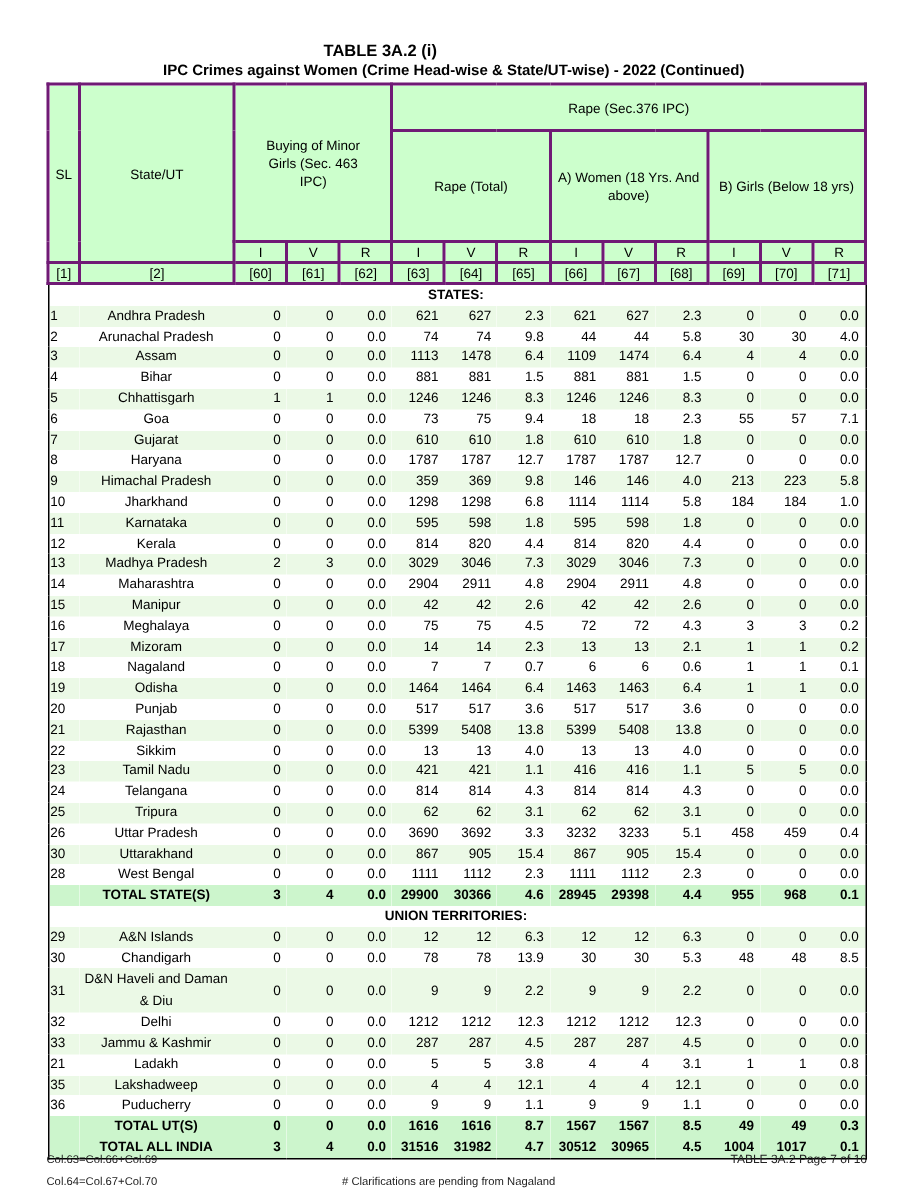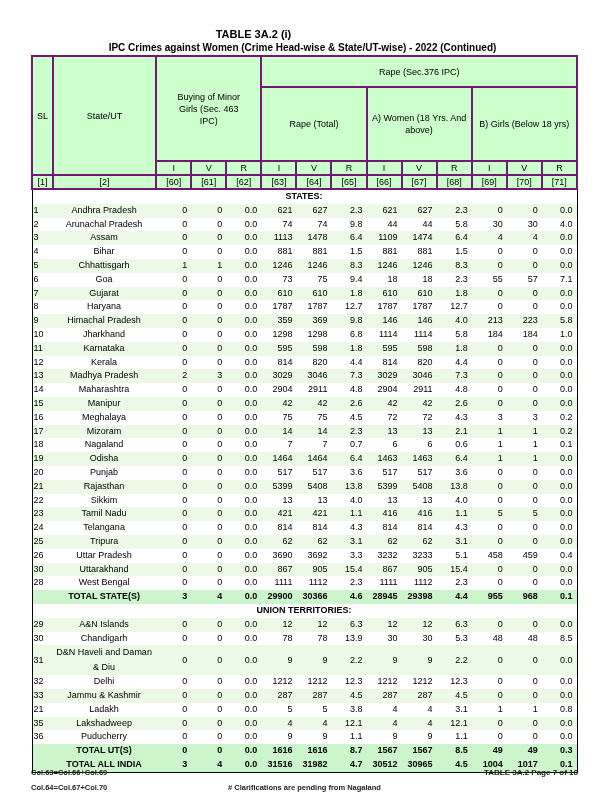--- a/index.html
+++ b/index.html
@@ -23,21 +23,21 @@
   tbody.body tr.stripe td { background: #ebf9e6; }
   tbody.body tr.plain td { background: #ffffff; }
   tbody.body tr.total td { background: #ccf5cc; font-weight: bold; }
   tbody.body tr.section td { background: #fff; font-weight: bold; }
   tbody.body tr.last td { border-bottom: 1.5px solid #000; }
   td.num { text-align: right; padding-right: 4px; }
   td.sl { text-align: left; padding-left: 1px; }
   td.name { text-align: center; padding-left: 1px; }
   tr.tall td { height: 30px !important; line-height: 15px !important; }
   tr.tall td.name { white-space: normal; margin-left: 32px; }
-  .foot { position: absolute; font-size: 7.5px; color: #222; font-weight: bold; }
+  .foot { position: absolute; font-size: 7.5px; color: #222; }
 </style>
 </head>
 <body>
 
 <div class="title1">TABLE 3A.2 (i)</div>
 <div class="title2">IPC Crimes against Women (Crime Head-wise &amp; State/UT-wise) - 2022 (Continued)</div>
 
 <table class="main">
   <colgroup>
     <col class="c-sl">

